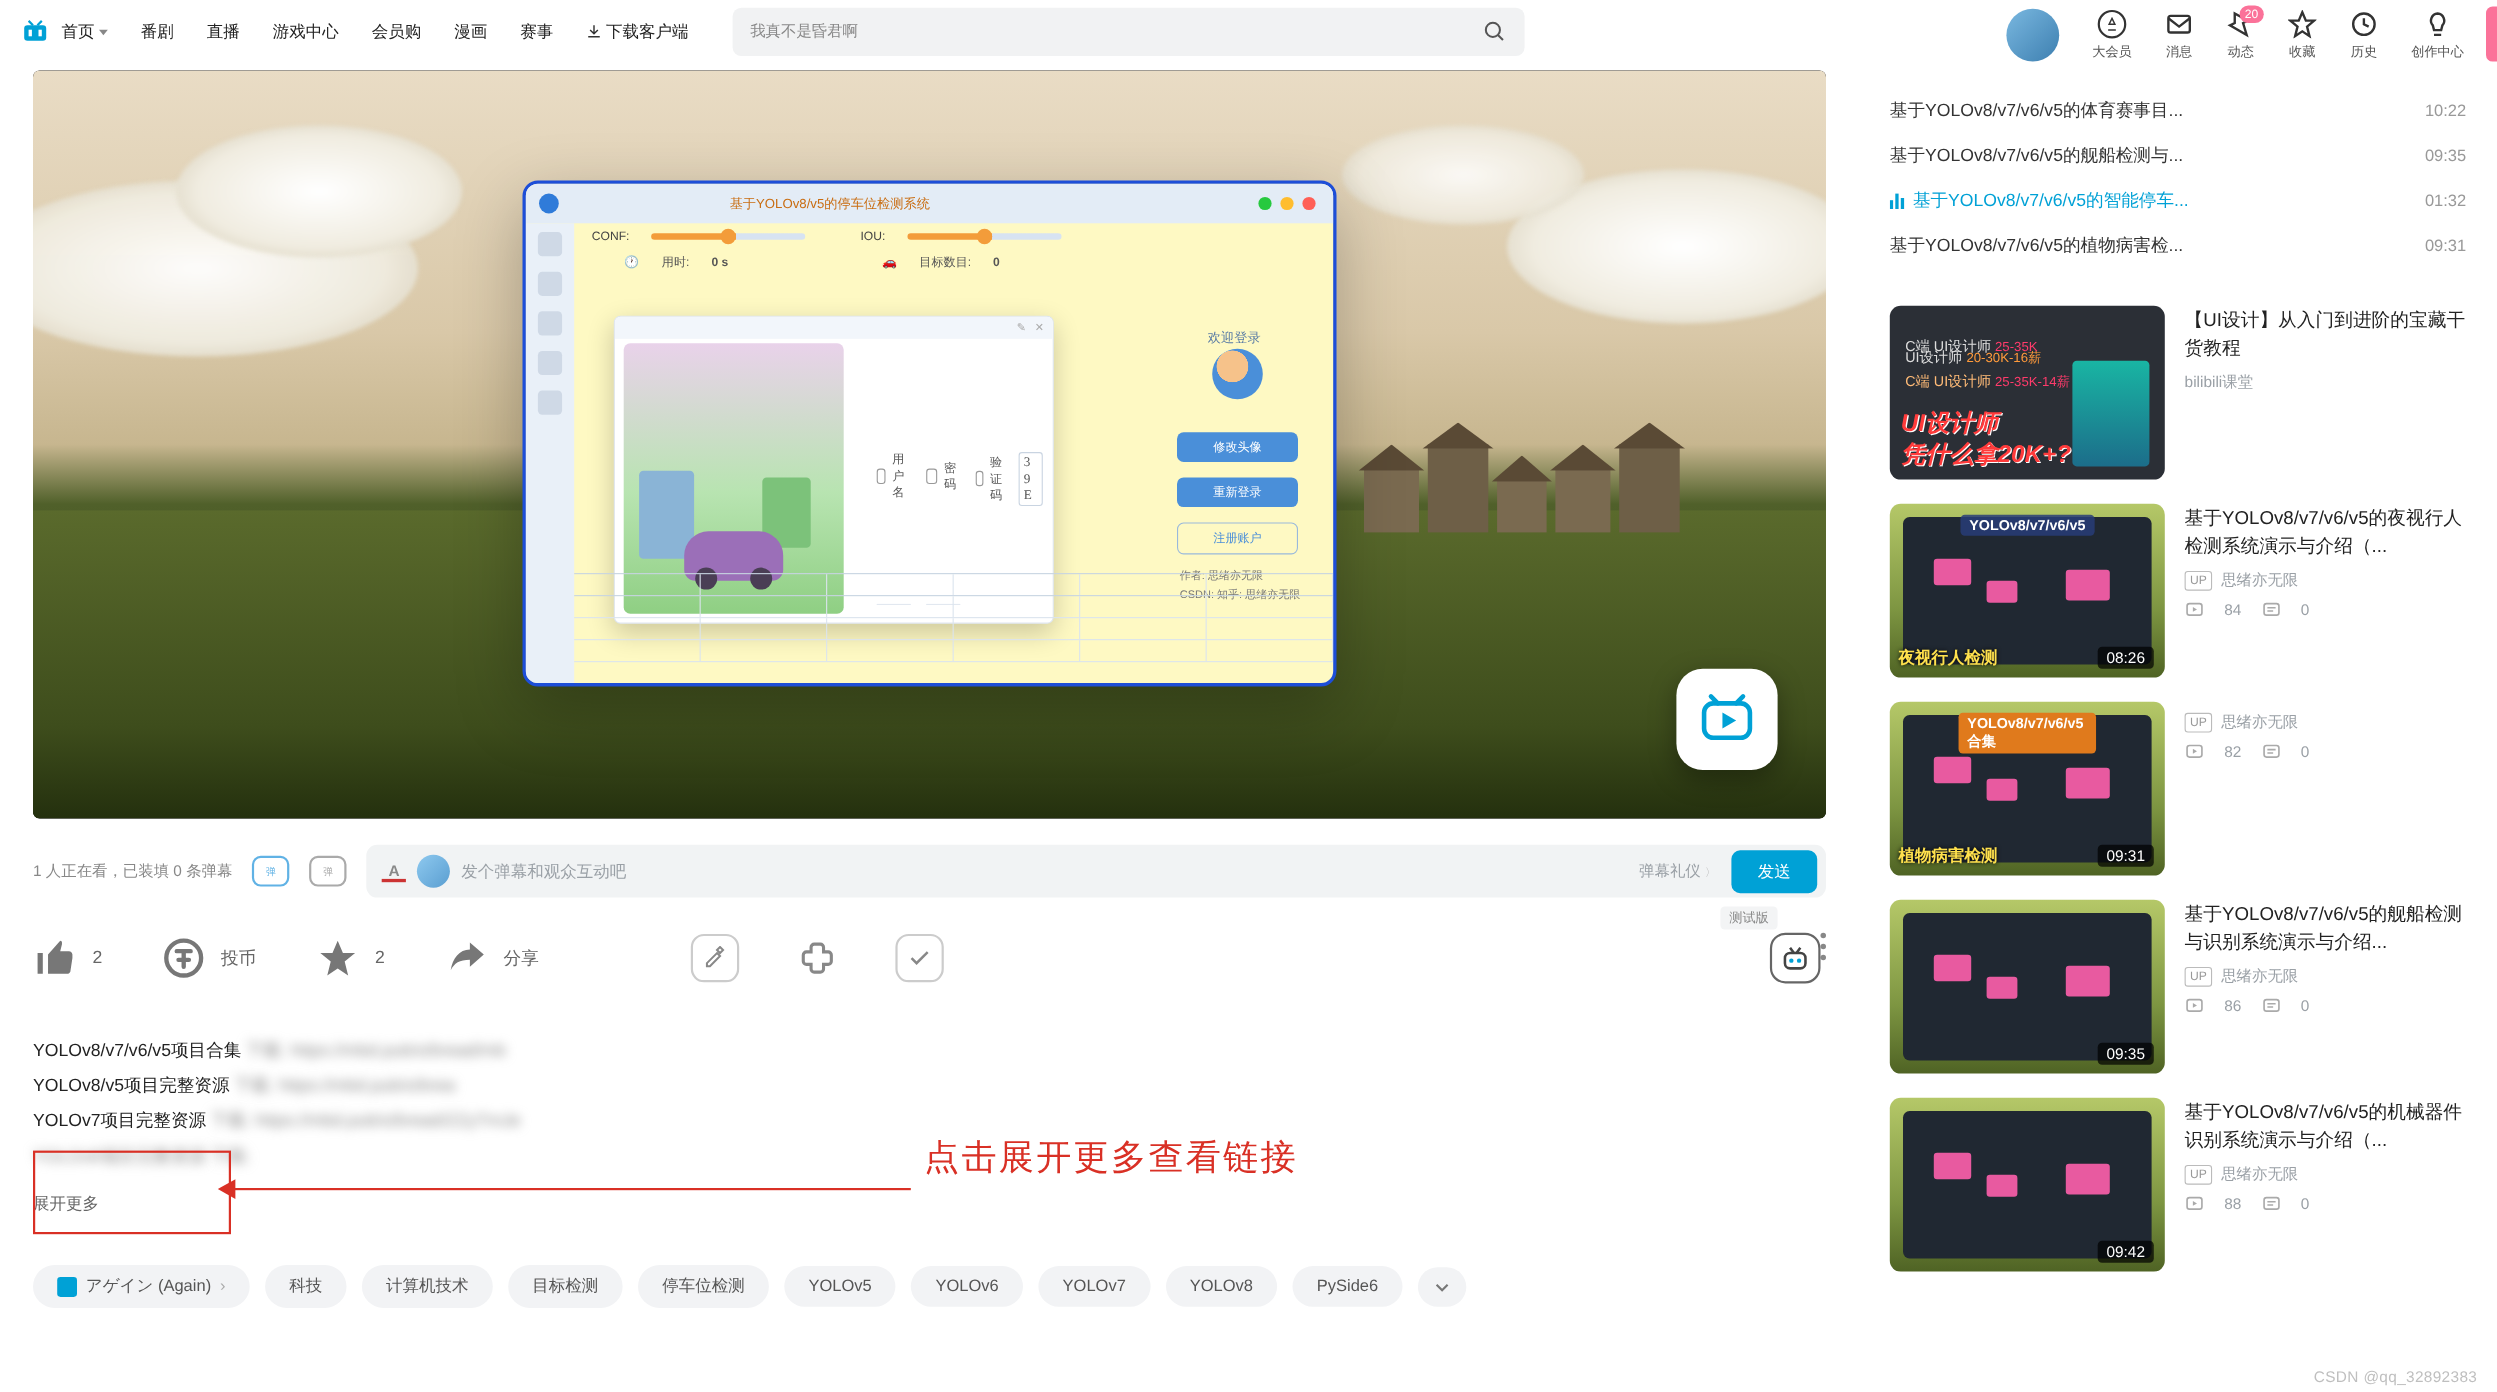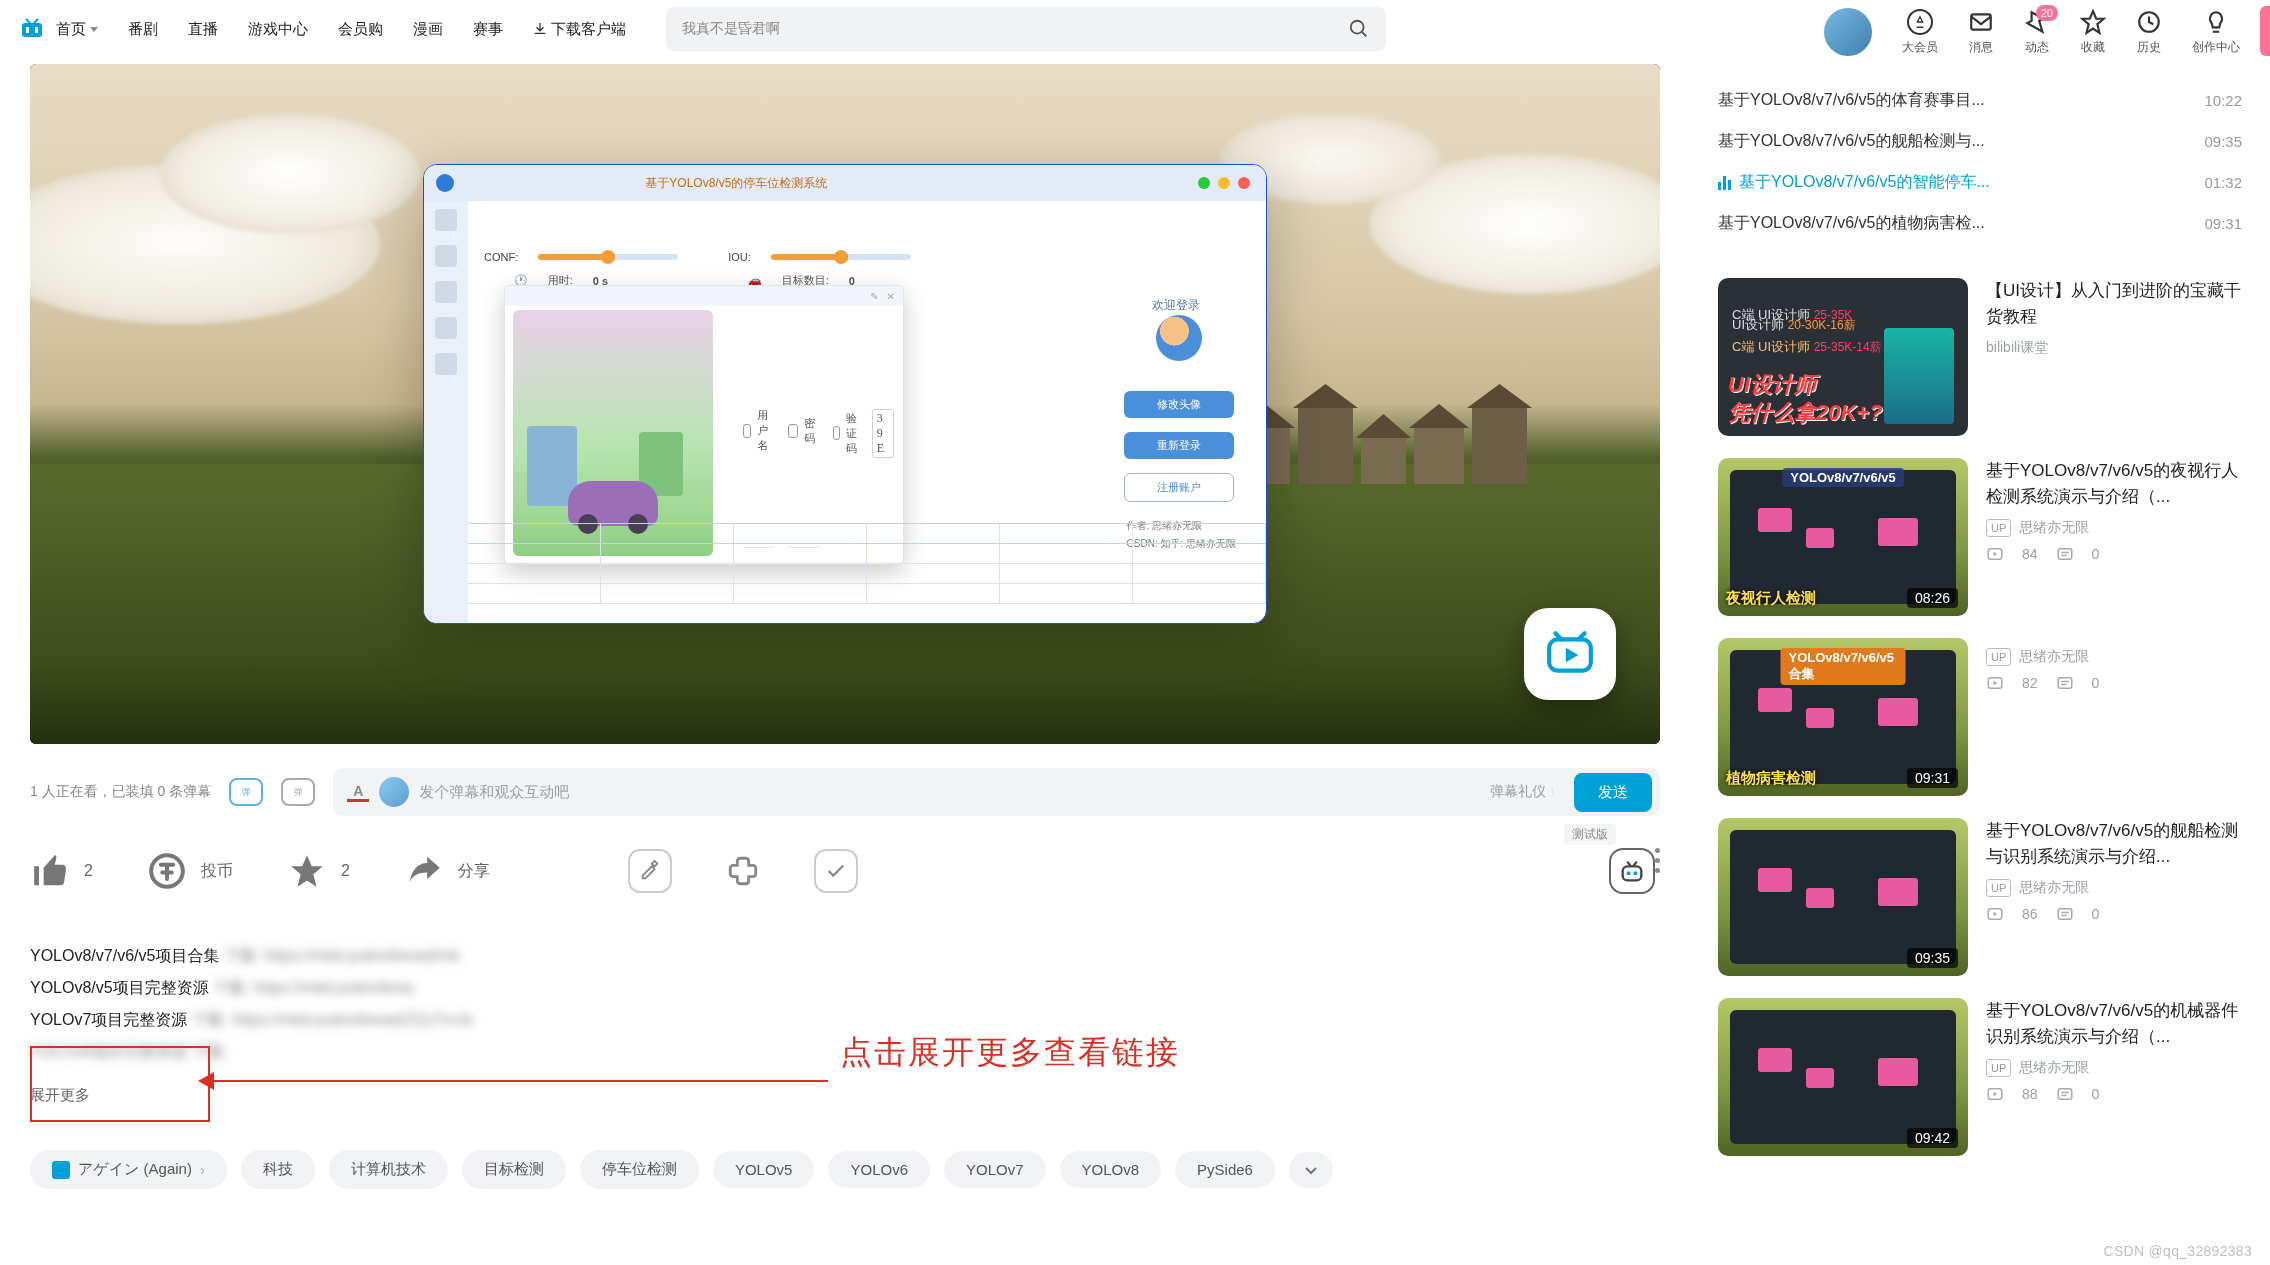--- a/index.html
+++ b/index.html
@@ -37,27 +37,27 @@
   .grass { position:absolute; left:0; right:0; bottom:0; height:280px; background:linear-gradient(180deg,#5a6a2c 0%, #3e4d1c 70%, #24300e 100%); }
   .village { position:absolute; right:80px; bottom:260px; width:340px; height:110px; display:flex; align-items:flex-end; gap:8px; }
   .house { background:#7a6a50; width:50px; height:60px; position:relative; }
   .house::before{content:"";position:absolute;top:-20px;left:-5px;right:-5px;height:24px;background:#5a4a35;clip-path:polygon(50% 0,100% 100%,0 100%);}
   .house.h2{height:80px;width:55px;background:#6e5f47;}
   .house.h3{height:50px;width:45px;}
   .playbtn { position:absolute; right:44px; bottom:44px; width:92px; height:92px; background:#fff; border-radius:24px; display:flex; align-items:center; justify-content:center; box-shadow:0 8px 24px rgba(0,0,0,.35); }
   .bili-play { width:50px; height:50px; }
 
   
-  .win { position:absolute; top:100px; left:50%; transform:translateX(-50%); width:844px; height:460px; background:#ffffff; border-radius:14px; border:1px solid #1d4ed8; box-shadow:0 20px 60px rgba(0,0,0,.25); overflow:hidden;}
+  .win { position:absolute; top:100px; left:50%; transform:translateX(-50%); width:740px; height:460px; background:#fef9c3; border-radius:14px; border:3px solid #1d4ed8; box-shadow:0 20px 60px rgba(0,0,0,.25); overflow:hidden;}
   .win .tb { height:36px; background:#e3ecf6; display:flex; align-items:center; padding:0 12px; font-size:12px; color:#c96d12; font-weight:500; }
   .win .dots { margin-left:auto; display:flex; gap:8px; padding-right:4px;}
   .win .dots span{width:12px;height:12px;border-radius:50%;}
   .win .dots .r{background:#ff5f56;} .win .dots .y{background:#ffbd2e;} .win .dots .g{background:#27c93f;}
   .win .tb .home{width:18px;height:18px;border-radius:50%;background:#2f7bd9;margin-right:6px;}
-  .win .sliders { display:flex; gap:20px; padding:6px 60px; font-size:11px; color:#444; align-items:center;margin-top:44px;}
+  .win .sliders { display:flex; gap:20px; padding:6px 60px; font-size:11px; color:#444; align-items:center;}
   .win .sliders .track{flex:0 0 140px;height:6px;background:linear-gradient(90deg,#f39c3a 55%,#d7e3f2 55%);border-radius:3px;position:relative;}
   .win .sliders .track::after{content:"";position:absolute;right:45%;top:-4px;width:14px;height:14px;border-radius:50%;background:#f39c3a;}
   .win .row2 { display:flex; gap:20px; padding:4px 60px; font-size:11px; color:#555; align-items:center;}
   .win .sidebar { position:absolute; left:0; top:36px; bottom:0; width:44px; background:#e9f0f8; display:flex; flex-direction:column; align-items:center; gap:14px; padding-top:8px;}
   .win .sidebar span{width:22px;height:22px;border-radius:4px;background:#cfd9e6;}
   .win .popup { position:absolute; top:120px; left:80px; width:400px; height:280px; background:#fff; border-radius:6px; box-shadow:0 8px 24px rgba(0,0,0,.2); border:1px solid #dfe6ef; overflow:hidden;}
   .win .popup .topstrip{height:20px;background:#f2f6fb;display:flex;align-items:center;justify-content:flex-end;gap:8px;padding:0 8px;font-size:10px;color:#aaa;}
   .win .popup .left{position:absolute;left:8px;top:24px;bottom:8px;width:200px;border-radius:6px;background:linear-gradient(180deg,#e9d2ea 0%,#b8e4b1 55%,#8fcf83 100%);overflow:hidden;}
   .win .popup .car { position:absolute; bottom:30px; left:50%; transform:translateX(-50%); width:90px; height:45px; background:#9b6fb8; border-radius:22px 22px 10px 10px; }
   .win .popup .car::before,.win .popup .car::after{content:"";position:absolute;bottom:-8px;width:20px;height:20px;border-radius:50%;background:#4a3e55;}

